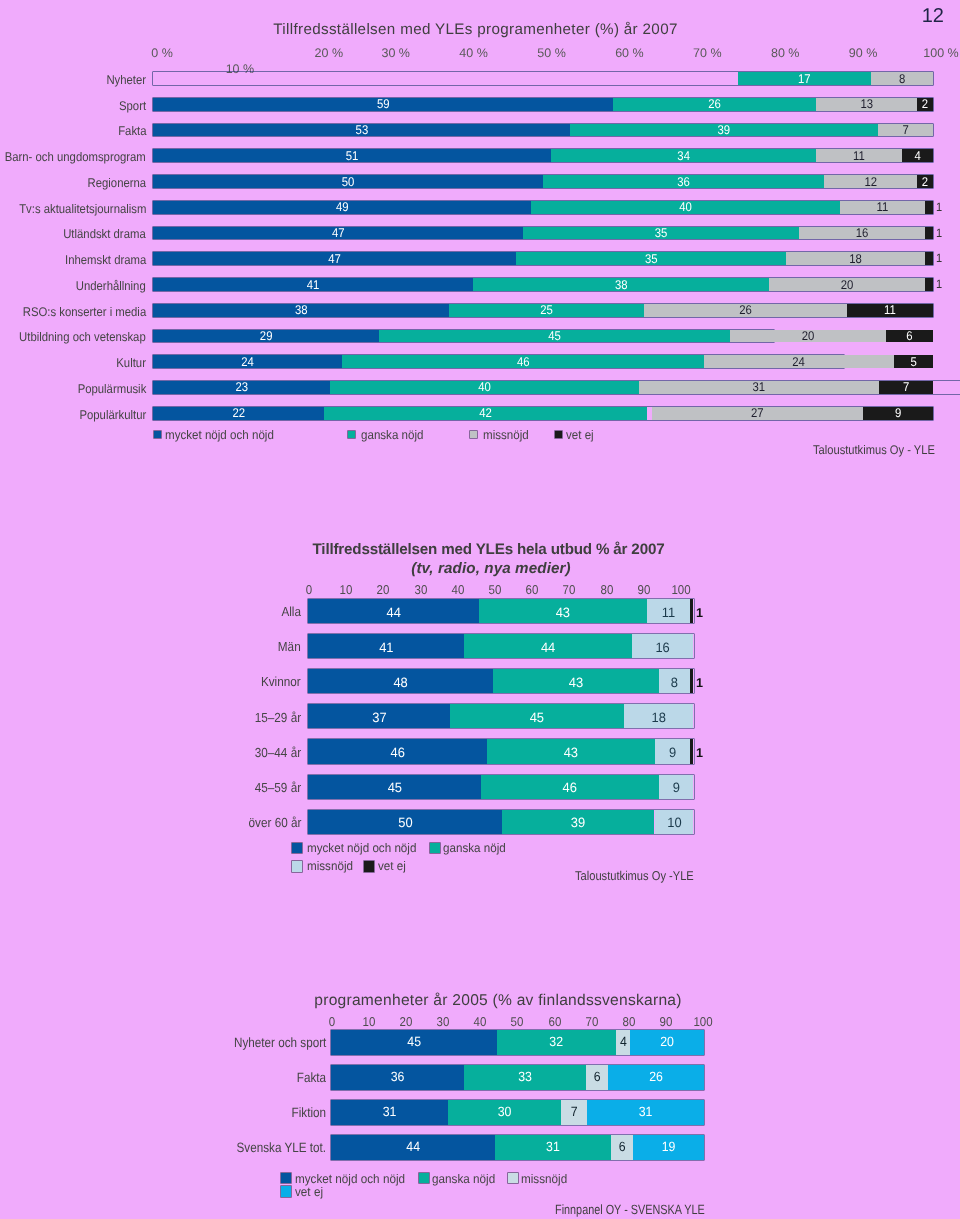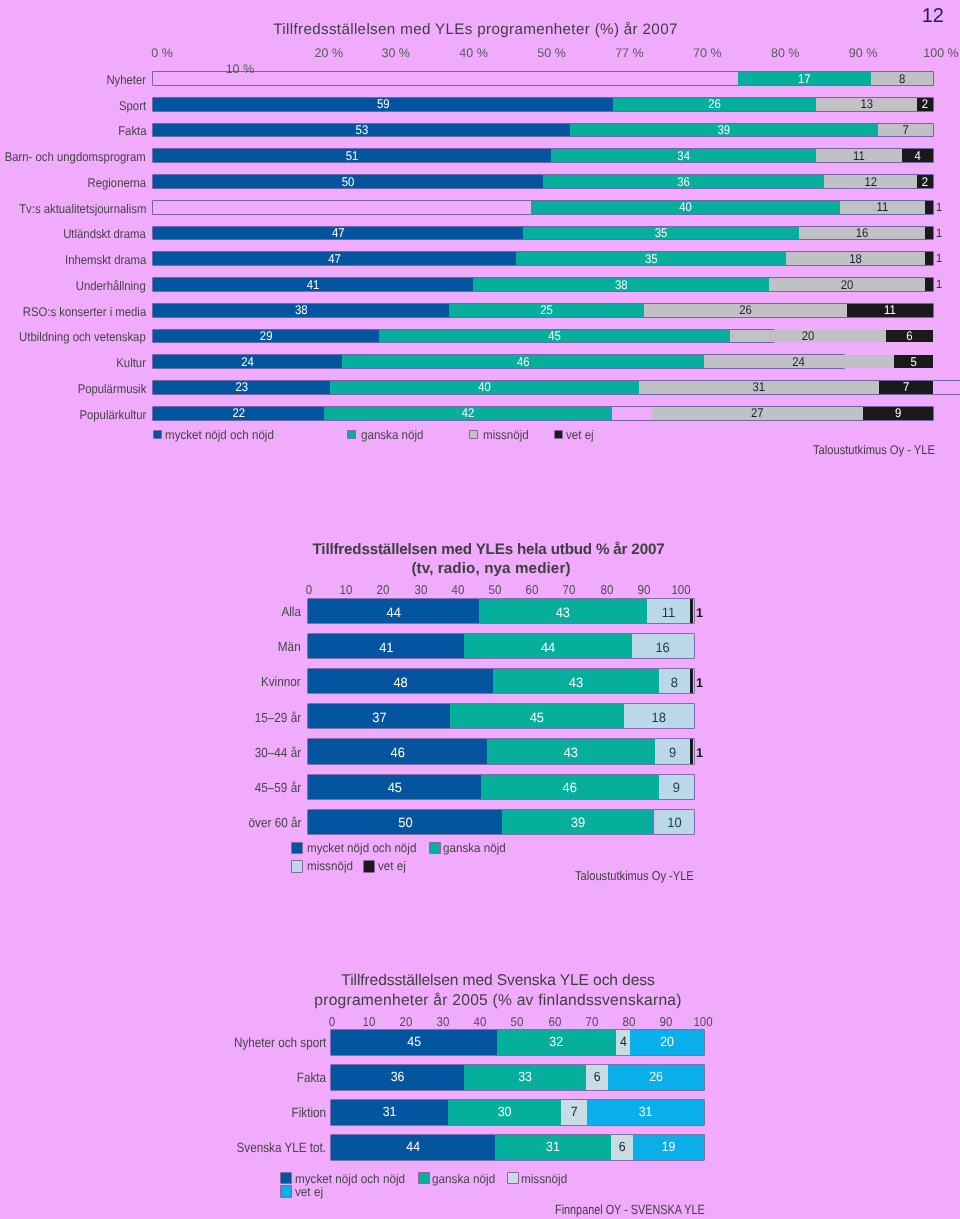--- a/index.html
+++ b/index.html
@@ -42,21 +42,21 @@
   #chart1-title{font-size:15.2px;letter-spacing:0.34px;}
   #chart1-source{font-size:12.6px;transform:scaleX(0.885);transform-origin:0 50%;}
 
   
   #chart2 .tick{font-size:12.8px;color:#4e4e4e;transform:translateX(-50%) scaleX(0.9);}
   #chart2 .catlabel{font-size:13.2px;transform:scaleX(0.89);transform-origin:100% 50%;}
   #chart2 .seglabel{font-size:13.6px;transform:scaleX(0.95);}
   #chart2 .outlabel{font-size:12.6px;font-weight:bold;color:#111;}
   #chart2 .legtext{font-size:12.4px;transform:scaleX(0.94);transform-origin:0 50%;}
   #chart2 .ctitle{font-size:15.2px;font-weight:bold;letter-spacing:-0.18px;}
-  #chart2 #chart2-t2.ctitle{letter-spacing:0.11px;}
+  #chart2 #chart2-t2.ctitle{letter-spacing:0.11px;font-style:italic;}
   #chart2-source{font-size:12.8px;transform:scaleX(0.87);transform-origin:0 50%;}
 
   
   #chart3 .tick{font-size:12.8px;color:#4e4e4e;transform:translateX(-50%) scaleX(0.9);}
   #chart3 .catlabel{font-size:13.6px;transform:scaleX(0.86);transform-origin:100% 50%;}
   #chart3 .seglabel{font-size:13.4px;transform:scaleX(0.92);}
   #chart3 .legtext{font-size:12.6px;transform:scaleX(0.93);transform-origin:0 50%;}
   #chart3 .ctitle{font-size:15.6px;}
   #chart3 #chart3-t1.ctitle{letter-spacing:-0.11px;}
   #chart3 #chart3-t2.ctitle{letter-spacing:0.25px;}
@@ -71,21 +71,21 @@
 
   <div class="chart" id="chart1" style="left:0;top:0;width:960px;height:470px;">
     <div class="ctitle abs" id="chart1-title" style="left:0.5px;top:21px;width:950px;">Tillfredsställelsen med YLEs programenheter (%) år 2007</div>
     <div id="chart1-ticks">
         <div class="tick" style="left:162.0px;top:46px;">0 %</div>
         <div class="tick" style="left:239.9px;top:62px;">10 %</div>
         <div class="tick" style="left:317.8px;top:46px;margin-left:11px;">20 %</div>
         <div class="tick" style="left:395.7px;top:46px;">30 %</div>
         <div class="tick" style="left:473.6px;top:46px;">40 %</div>
         <div class="tick" style="left:551.5px;top:46px;">50 %</div>
-        <div class="tick" style="left:629.4px;top:46px;">77 %</div>
+        <div class="tick" style="left:629.4px;top:46px;">60 %</div>
         <div class="tick" style="left:707.3px;top:46px;">70 %</div>
         <div class="tick" style="left:785.2px;top:46px;">80 %</div>
         <div class="tick" style="left:863.1px;top:46px;">90 %</div>
         <div class="tick" style="left:941.0px;top:46px;">100 %</div>
       </div>
     <div id="chart1-cats">
         <div class="catlabel" style="right:814px;top:73.8px;height:12.7px;line-height:12.7px;">Nyheter</div>
         <div class="catlabel" style="right:814px;top:99.5px;height:12.7px;line-height:12.7px;">Sport</div>
         <div class="catlabel" style="right:814px;top:125.3px;height:12.7px;line-height:12.7px;">Fakta</div>
         <div class="catlabel" style="right:814px;top:151.0px;height:12.7px;line-height:12.7px;">Barn- och ungdomsprogram</div>
@@ -156,20 +156,23 @@
             <div class="seglabel">36</div>
           </div>
           <div class="seg" style="left:671.23px;width:93.66px;background:#BFC1C4;">
             <div class="seglabel" style="color: rgb(31, 31, 46);">12</div>
           </div>
           <div class="seg" style="left:764.89px;width:15.61px;background:#1A1A1A;">
             <div class="seglabel">2</div>
           </div>
         </div>
         <div class="barrow" style="left:152.5px;top:200.9px;width:780.5px;height:12.7px;">
+          <div class="seg" style="left:0.00px;width:378.66px;background:#04559F;">
+            <div class="seglabel">49</div>
+          </div>
           <div class="seg" style="left:378.66px;width:309.11px;background:#06AF9C;">
             <div class="seglabel">40</div>
           </div>
           <div class="seg" style="left:687.77px;width:85.00px;background:#BFC1C4;">
             <div class="seglabel" style="color: rgb(31, 31, 46);">11</div>
           </div>
           <div class="seg" style="left:772.77px;width:7.73px;background:#1A1A1A;"></div>
           <div class="outlabel" style="left:783.50px;top:0px;height:12.7px;line-height:12.7px;">1</div>
         </div>
         <div class="barrow" style="left:152.5px;top:226.7px;width:780.5px;height:12.7px;">
@@ -264,21 +267,21 @@
             <div class="seglabel" style="color: rgb(31, 31, 46);">31</div>
           </div>
           <div class="seg" style="left:726.41px;width:54.09px;background:#1A1A1A;">
             <div class="seglabel">7</div>
           </div>
         </div>
         <div class="barrow" style="left:152.5px;top:406.9px;width:780.5px;height:12.7px;">
           <div class="seg" style="left:0.00px;width:171.71px;background:#04559F;">
             <div class="seglabel">22</div>
           </div>
-          <div class="seg" style="left:171.71px;width:288px;background:#06AF9C;">
+          <div class="seg" style="left:171.71px;width:323px;background:#06AF9C;">
             <div class="seglabel">42</div>
           </div>
           <div class="seg" style="left:499.52px;width:210.74px;background:#BFC1C4;">
             <div class="seglabel" style="color: rgb(31, 31, 46);">27</div>
           </div>
           <div class="seg" style="left:710.25px;width:70.24px;background:#1A1A1A;">
             <div class="seglabel">9</div>
           </div>
         </div>
       </div>
@@ -412,21 +415,20 @@
         <div class="legtext" style="left:443.2px;top:840.5px;">ganska nöjd</div>
         <div class="swatch" style="left:291.8px;top:861px;width:10.6px;height:10.5px;background:#BBD8E8;"></div>
         <div class="legtext" style="left:306.9px;top:858.7px;">missnöjd</div>
         <div class="swatch" style="left:363.7px;top:861px;width:10.6px;height:10.5px;background:#1A1A1A;"></div>
         <div class="legtext" style="left:377.5px;top:858.7px;">vet ej</div>
       </div>
     <div class="source abs" id="chart2-source" style="left:574.8px;top:868px;">Taloustutkimus Oy -YLE</div>
   </div>
 
   <div class="chart" id="chart3" style="left:0;top:0;width:960px;height:1219px;">
-    <div class="ctitle abs" id="chart3-t1" style="left:298px;top:972px;width:400px;">Tillfredsställelsen med Svenska YLE och dess</div>
     <div class="ctitle abs" id="chart3-t2" style="left:298px;top:991.5px;width:400px;">programenheter år 2005 (% av finlandssvenskarna)</div>
     <div id="chart3-ticks">
         <div class="tick" style="left:331.9px;top:1013.5px;">0</div>
         <div class="tick" style="left:369.0px;top:1013.5px;">10</div>
         <div class="tick" style="left:406.1px;top:1013.5px;">20</div>
         <div class="tick" style="left:443.2px;top:1013.5px;">30</div>
         <div class="tick" style="left:480.3px;top:1013.5px;">40</div>
         <div class="tick" style="left:517.4px;top:1013.5px;">50</div>
         <div class="tick" style="left:554.5px;top:1013.5px;">60</div>
         <div class="tick" style="left:591.6px;top:1013.5px;">70</div>

